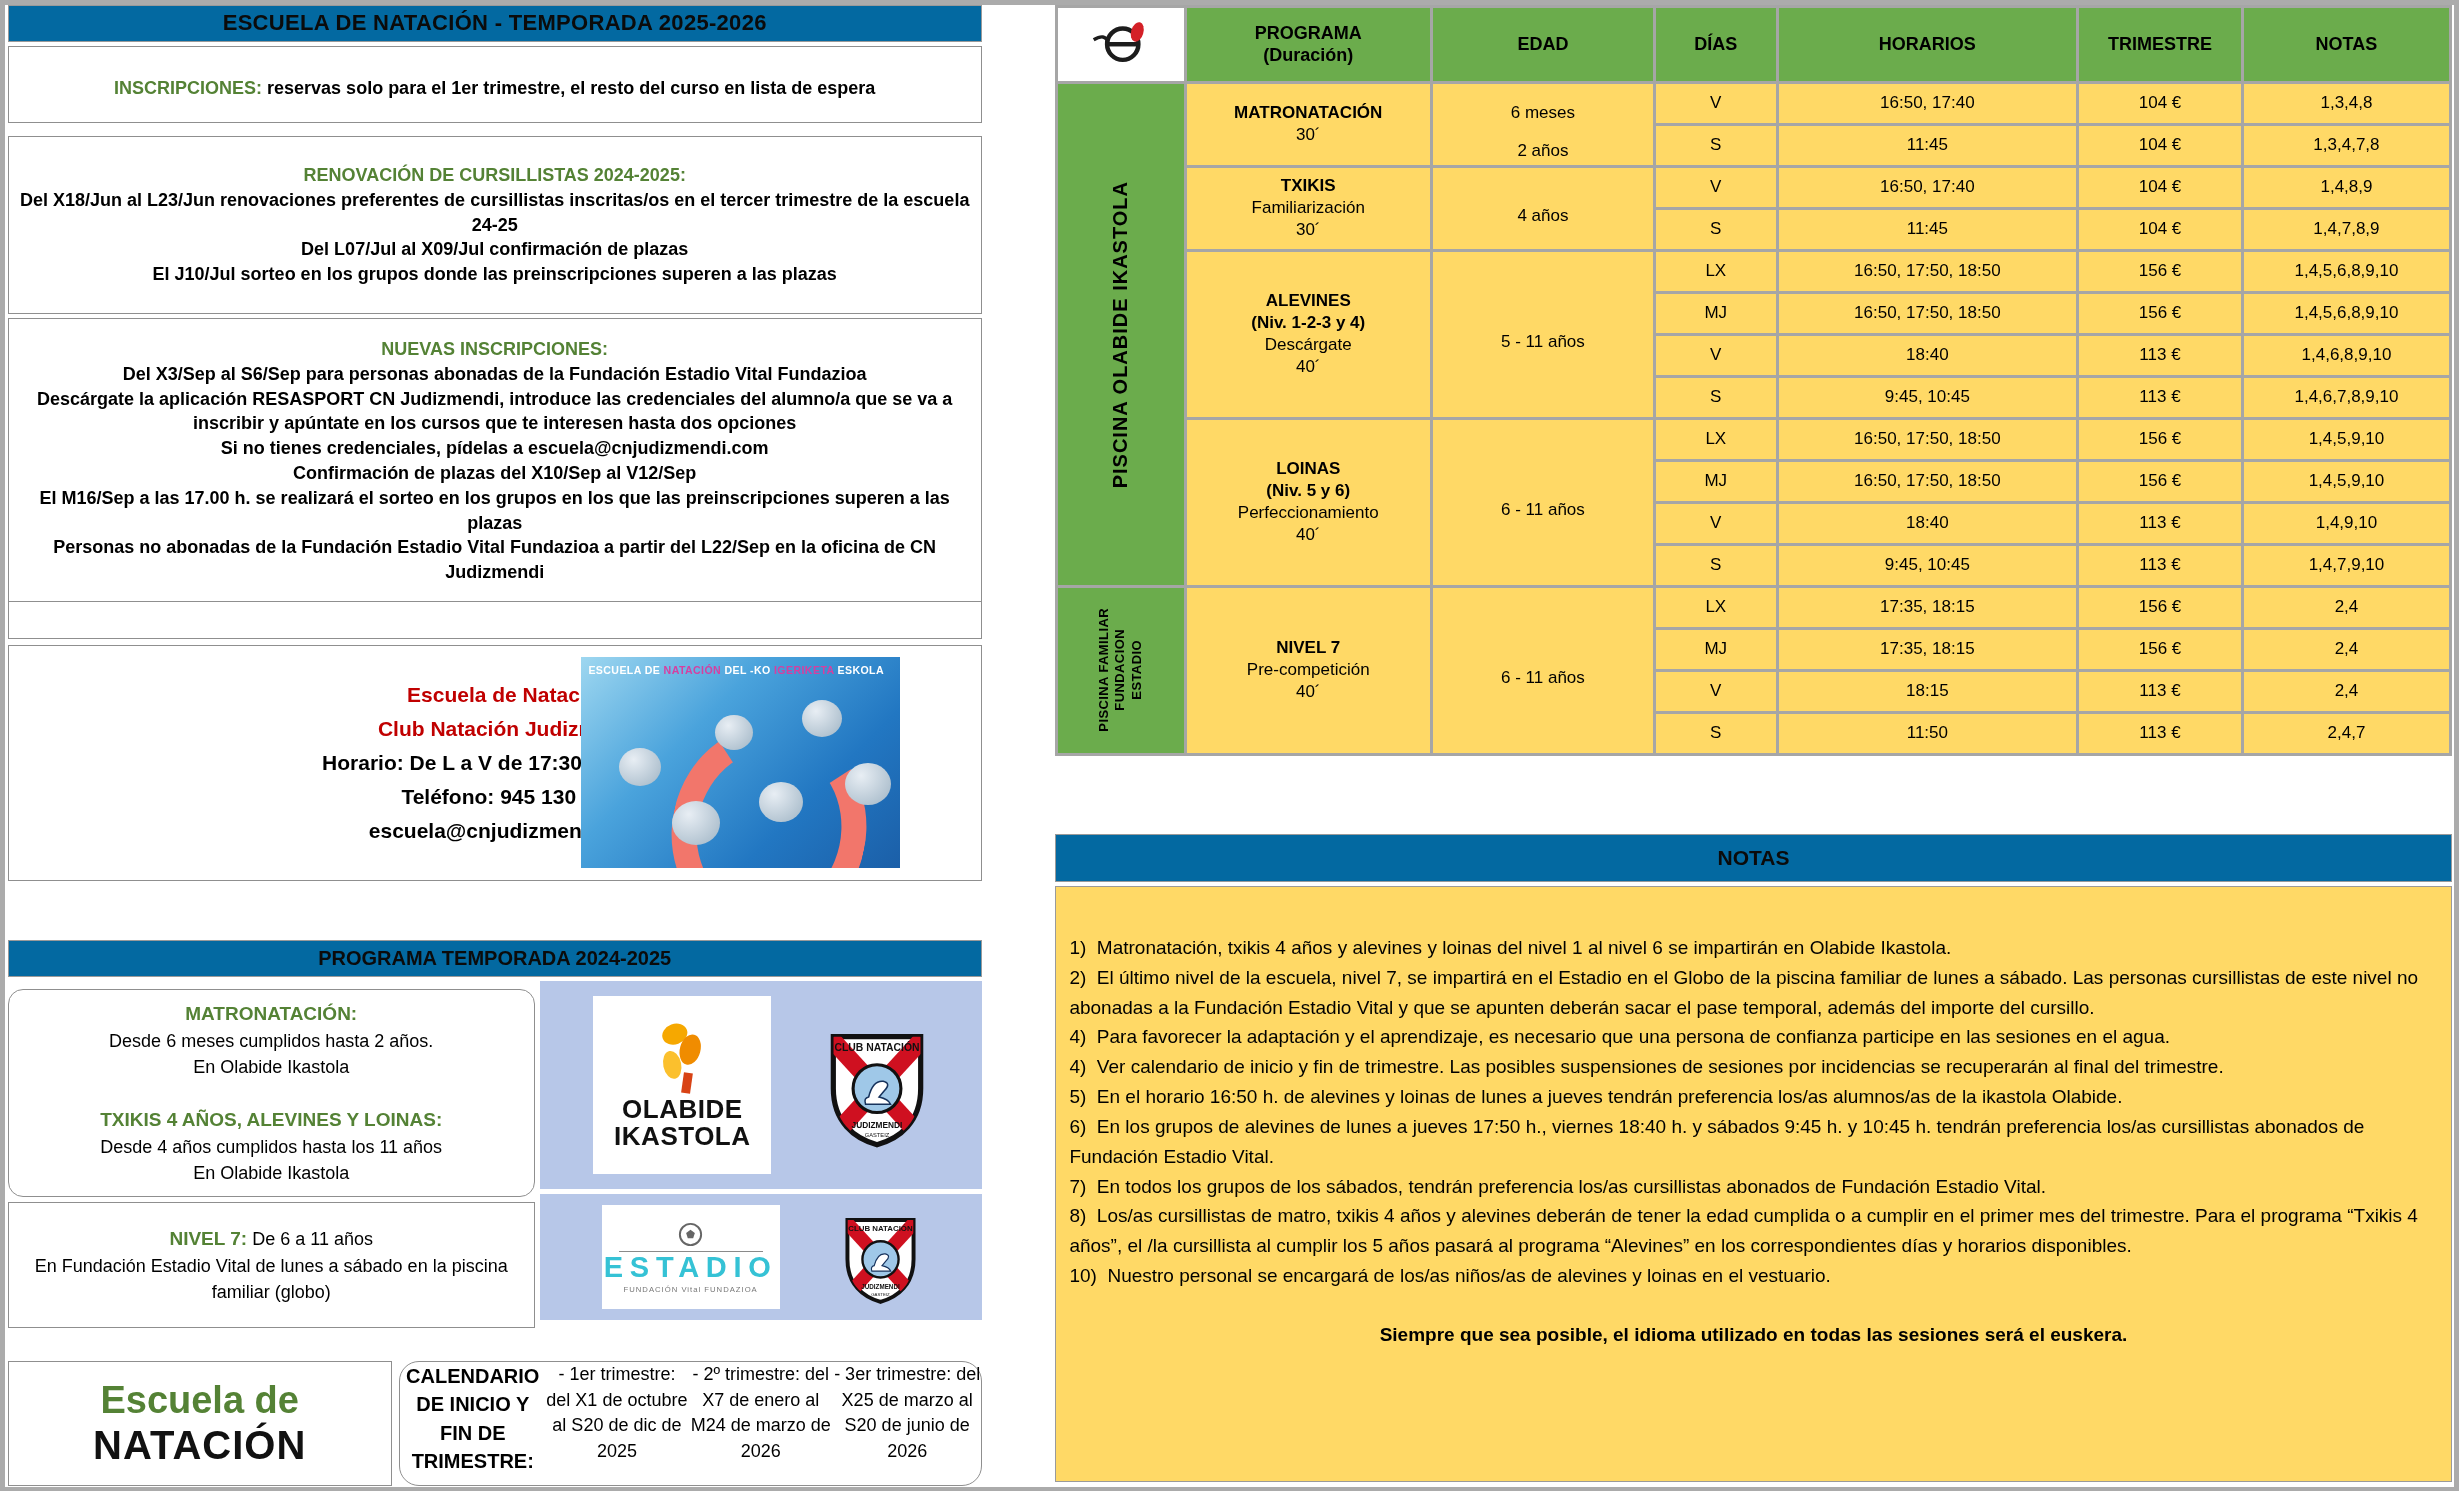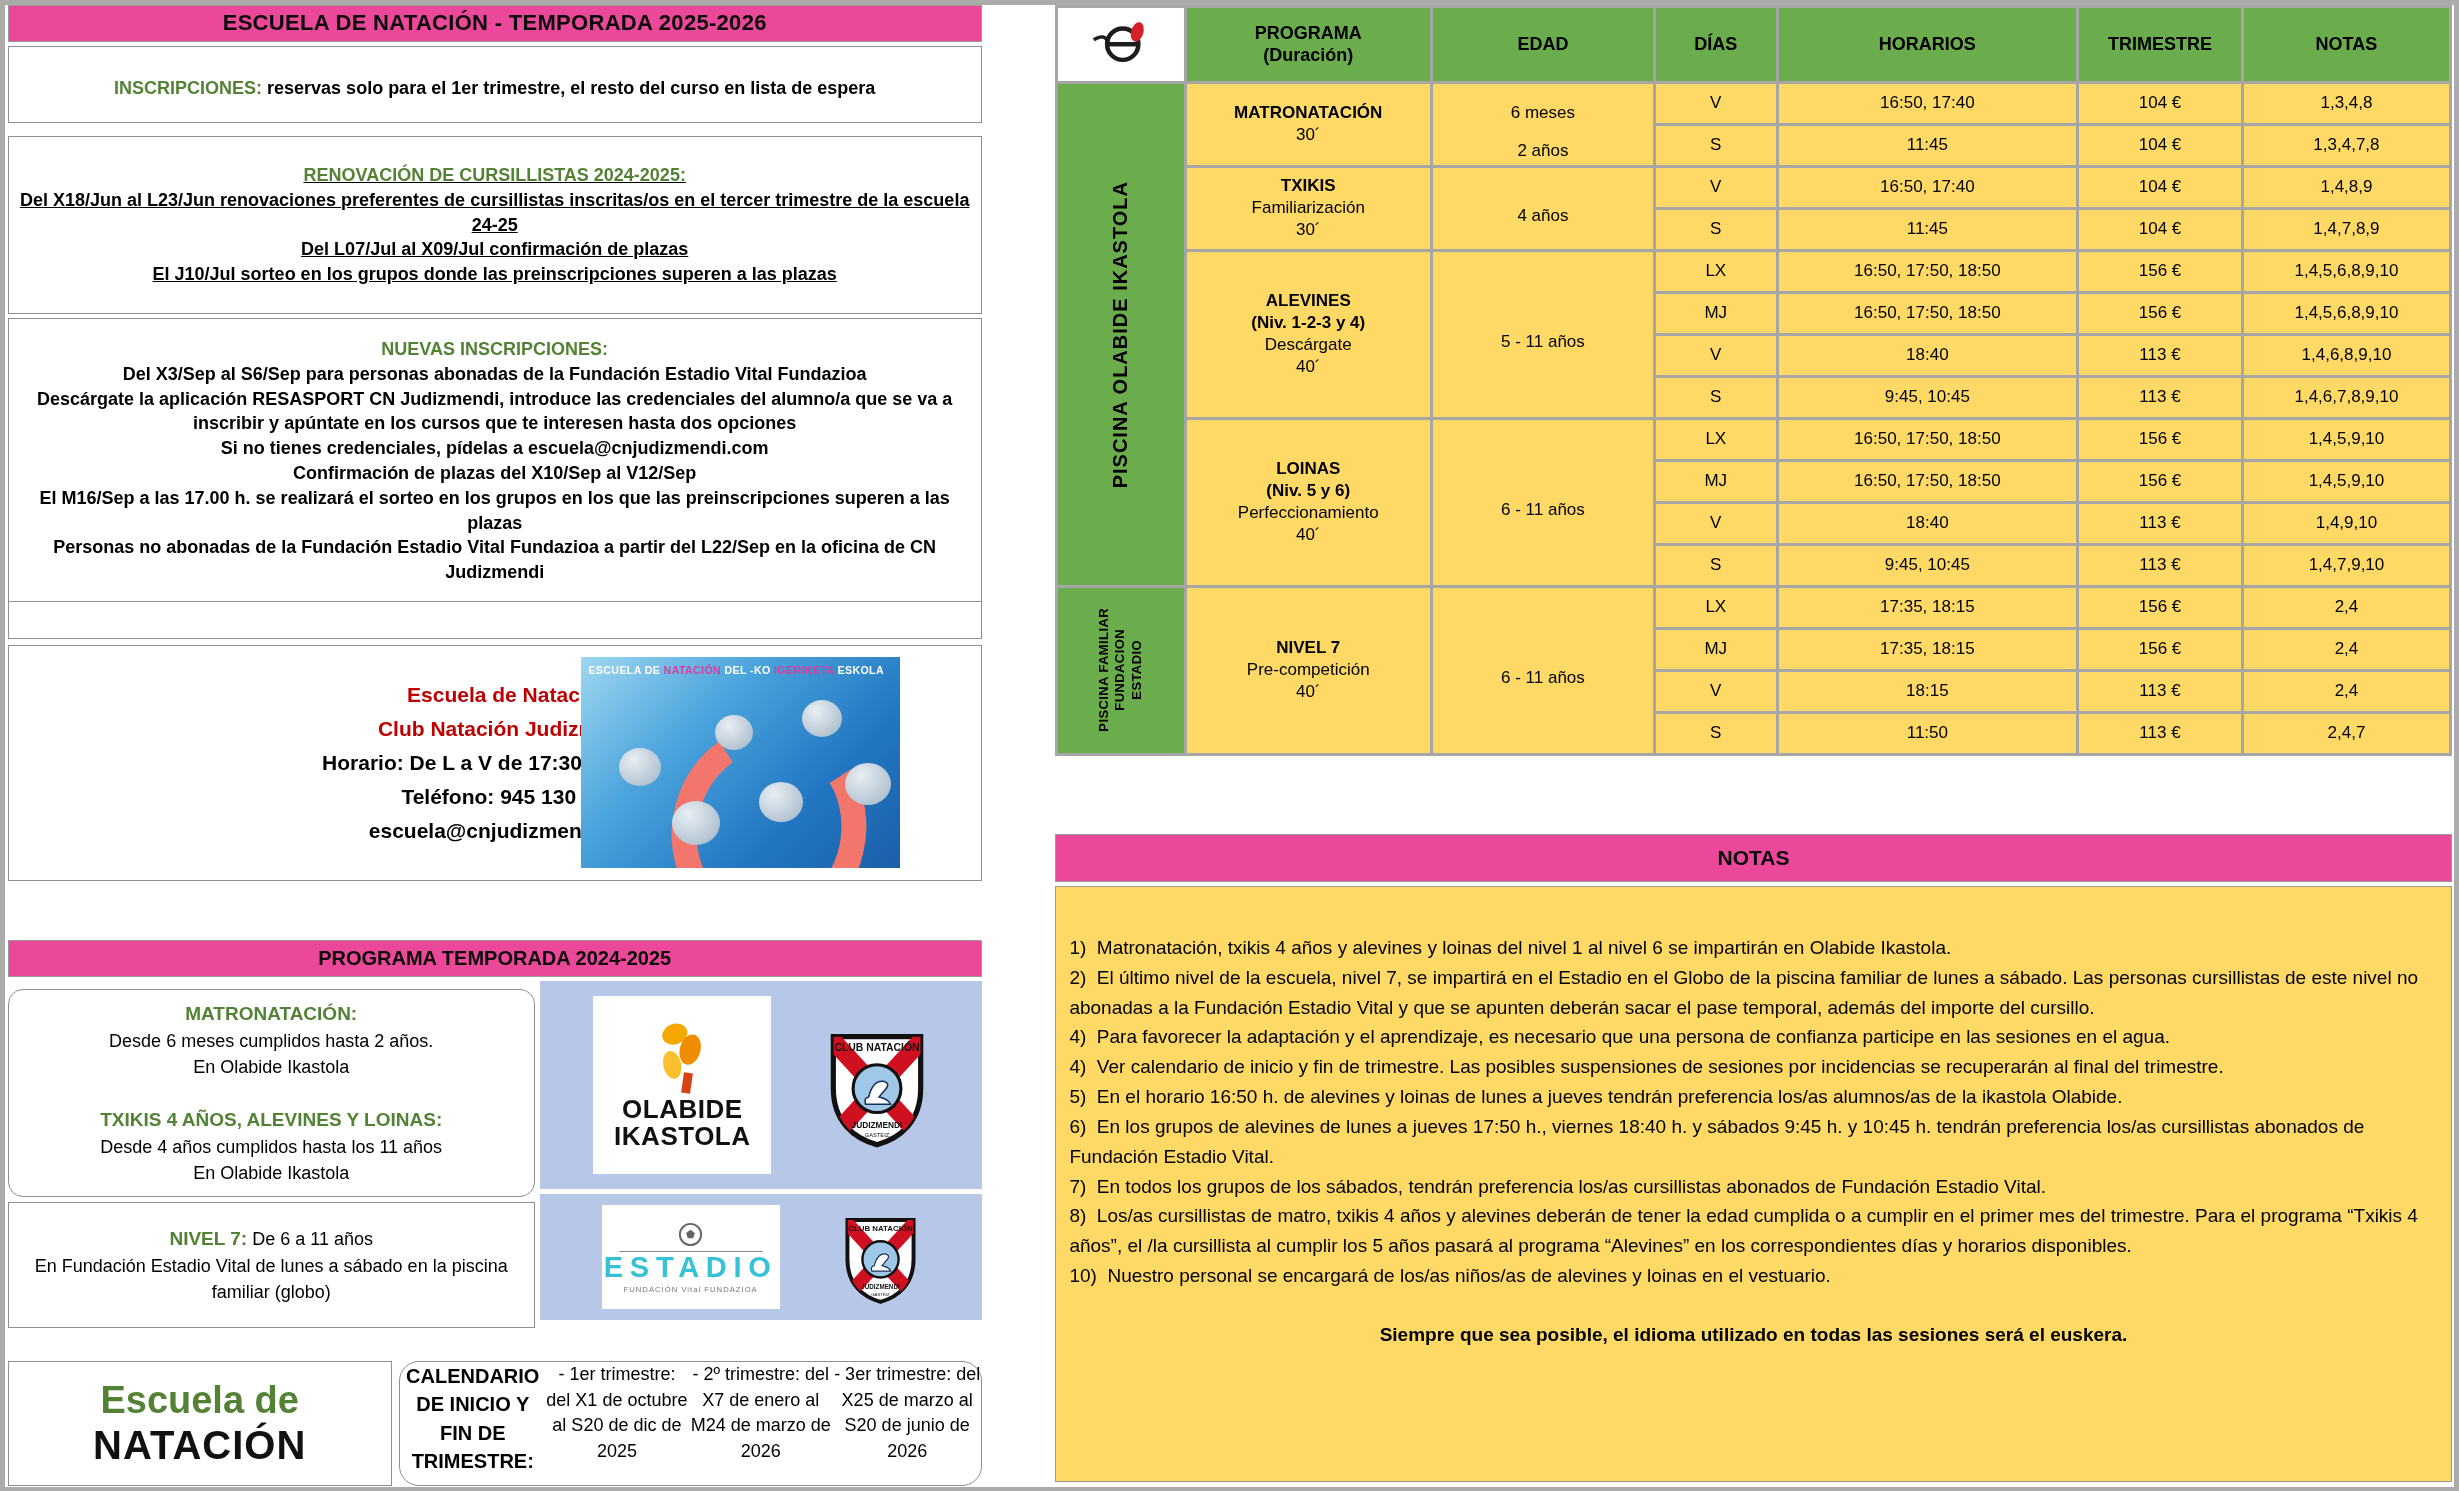--- a/index.html
+++ b/index.html
@@ -1,34 +1,34 @@
 <!DOCTYPE html>
 <html><head>
 <meta charset="utf-8">
 <style>
   html,body{margin:0;padding:0;}
   body{width:2459px;height:1492px;position:relative;background:#ffffff;
        font-family:"Liberation Sans","DejaVu Sans",sans-serif;color:#000;overflow:hidden;}
   .frame{position:absolute;inset:0;border:5.8px solid #ababab;box-sizing:border-box;pointer-events:none;z-index:50;}
   .abs{position:absolute;box-sizing:border-box;}
   .box{border:1.9px solid #8f8f8f;background:#fff;}
-  .greenbar{background:#ec4899;border:1.9px solid #9a9a9a;display:flex;align-items:center;justify-content:center;
+  .greenbar{background:#0369a1;border:1.9px solid #9a9a9a;display:flex;align-items:center;justify-content:center;
             font-weight:bold;color:#0b0b0b;}
   .center{text-align:center;margin-top:8px;}
   .gtxt{color:#548235;}
   .rtxt{color:#C00000;}
   .b{font-weight:bold;}
   p{margin:0;}
 
   
   #t-title{left:7.7px;top:4.8px;width:974px;height:37px;font-size:22px;letter-spacing:0.3px;}
   #t-inscr{left:7.7px;top:46px;width:974px;height:77px;display:flex;align-items:center;justify-content:center;
            font-size:18px;font-weight:bold;}
   #t-renov{left:7.7px;top:128px;width:974px;height:178px;display:flex;flex-direction:column;justify-content:center;
-           font-size:18px;font-weight:bold;line-height:1.38;padding:3.8px 9.6px;text-decoration:underline;}
+           font-size:18px;font-weight:bold;line-height:1.38;padding:3.8px 9.6px;}
   #t-nuevas{left:7.7px;top:310px;width:974px;height:286px;display:flex;flex-direction:column;justify-content:center;
            font-size:18px;font-weight:bold;line-height:1.38;padding:3.8px 5.8px;}
   #t-spacer{left:7.7px;top:601px;width:974px;height:38px;}
   #t-contact{left:7.7px;top:645px;width:974px;height:236px;display:flex;}
   .contact-text{flex:1;display:flex;flex-direction:column;justify-content:center;text-align:center;
                 font-size:21px;font-weight:bold;line-height:1.62;padding-left:29px;}
   .photo{position:absolute;left:572px;top:10.6px;width:319px;height:211px;
          background:linear-gradient(135deg,#9ed7f0 0%,#4aa3dc 35%,#2277c2 70%,#1b5fa8 100%);overflow:hidden;}
   .photo .cap{position:absolute;left:7.7px;top:7.7px;font-size:10.6px;font-weight:bold;color:#fff;letter-spacing:0.4px;}
   .cap .mag{color:#d63fa0;}

